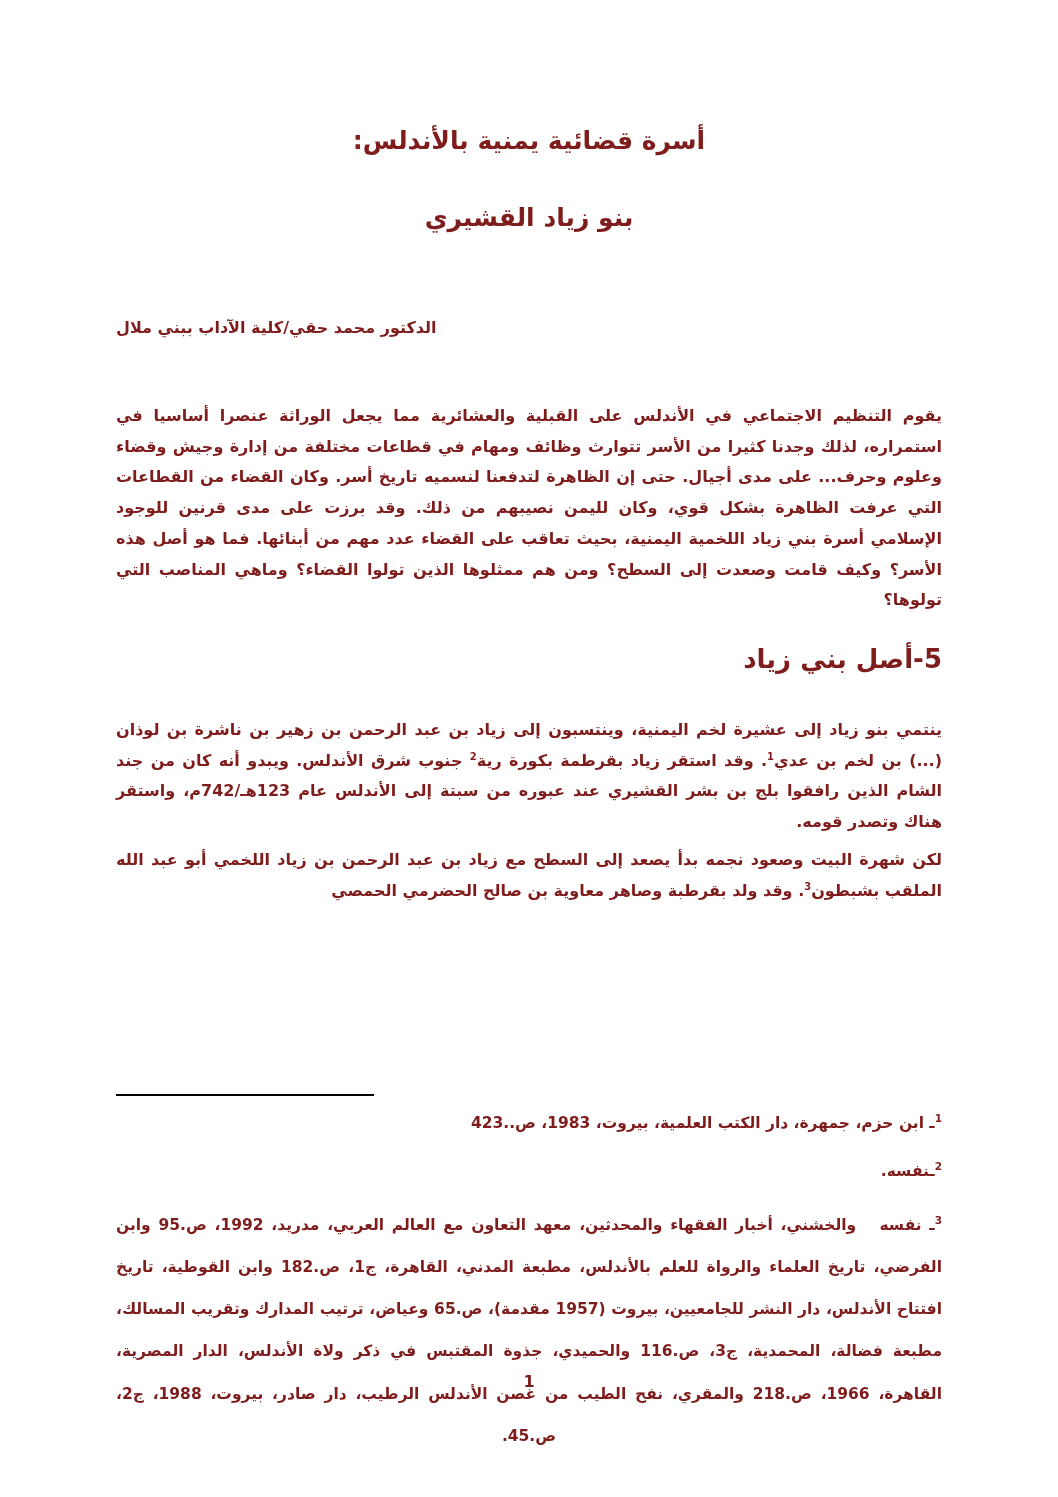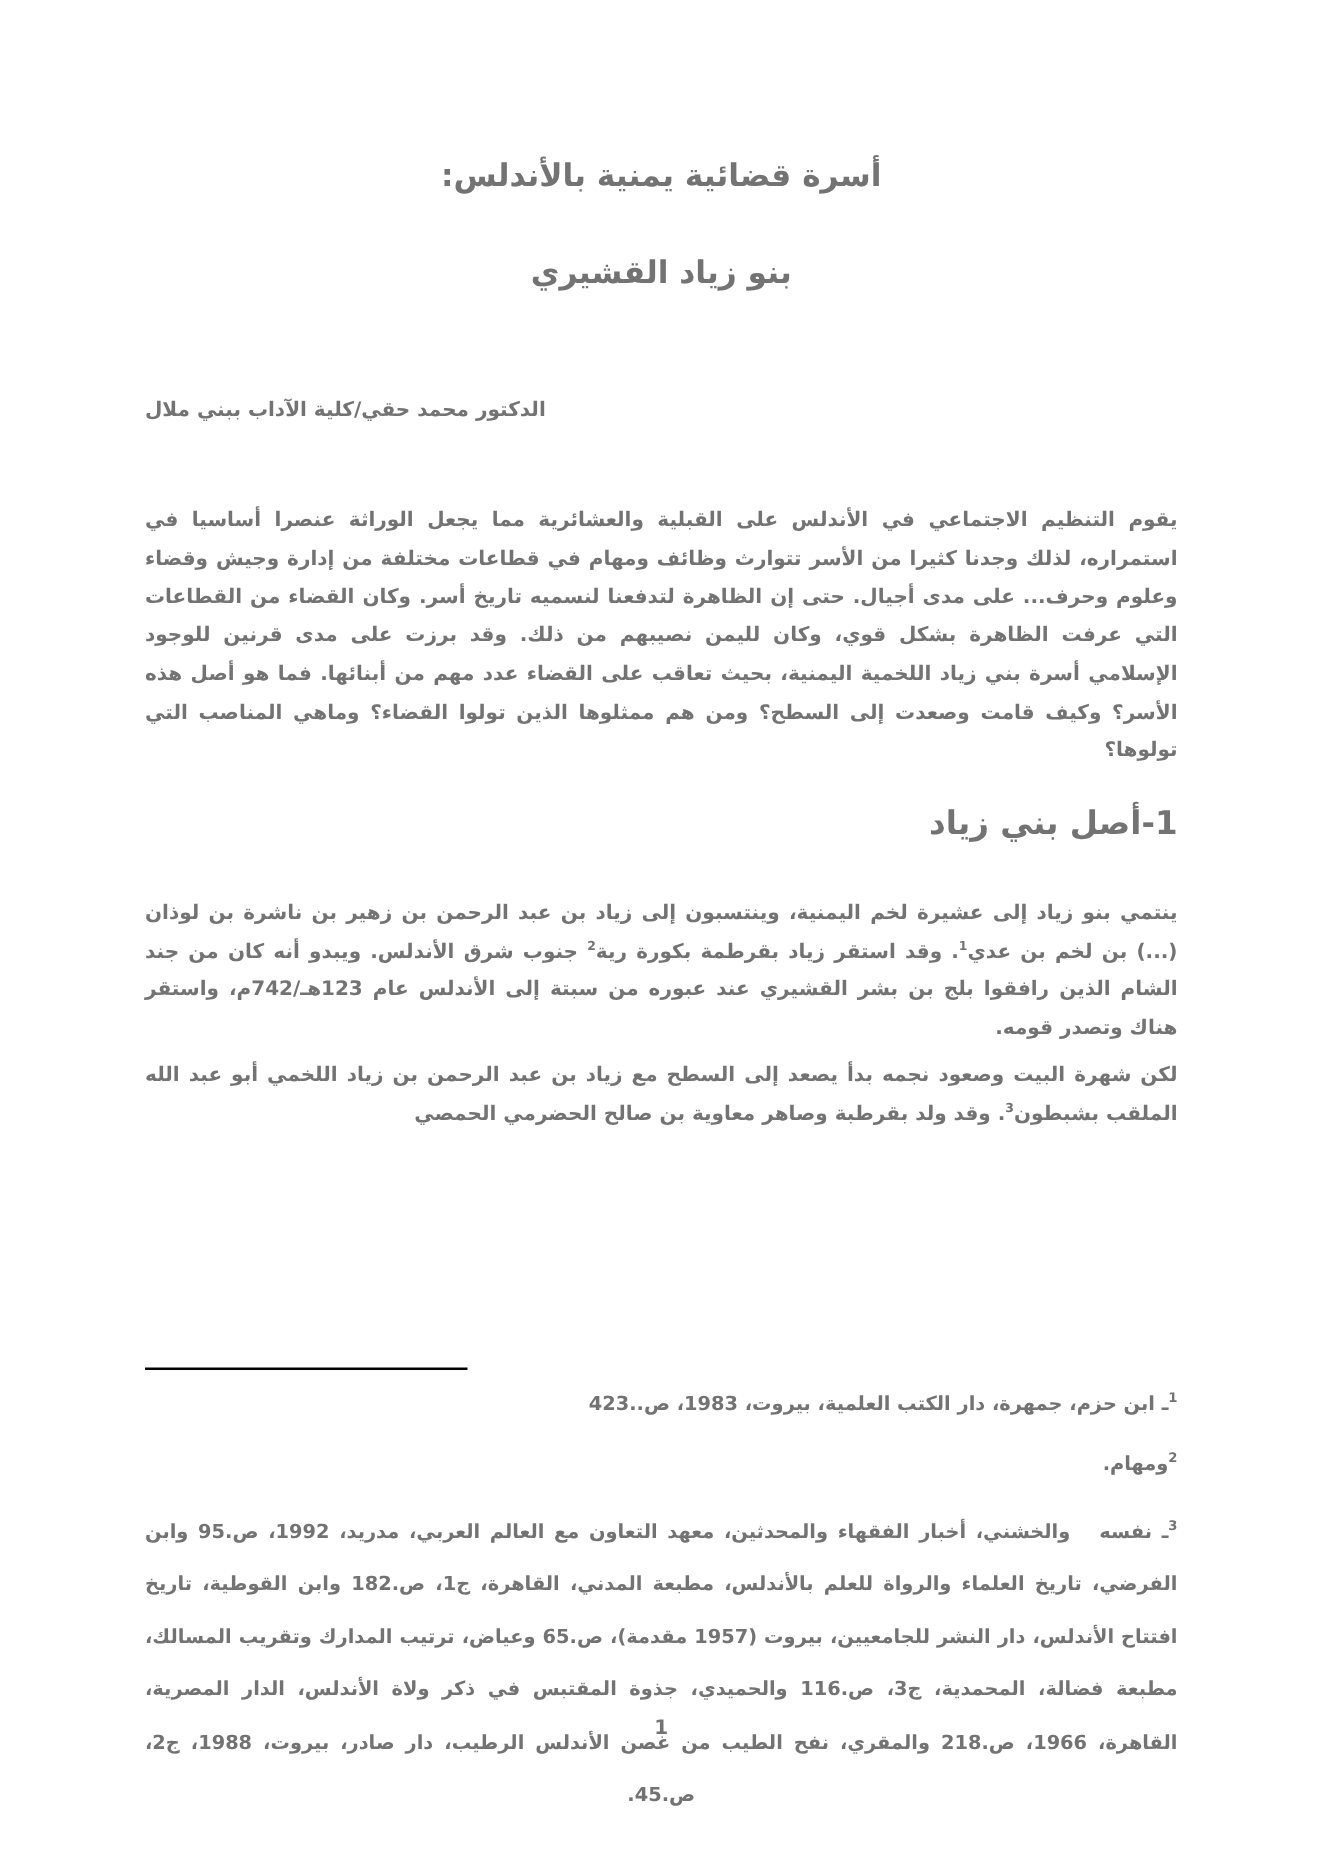--- a/index.html
+++ b/index.html
@@ -10,21 +10,21 @@
   .page {
     position: relative;
     width: 1058px;
     height: 1497px;
     margin: 0 auto;
     background: #ffffff;
     box-sizing: border-box;
     padding: 125px 116px 6px 116px;
     direction: rtl;
     font-family: "DejaVu Sans", sans-serif;
-    color: #737373;
+    color: #7f1d1d;
     overflow: hidden;
   }
   .doc-title {
     margin: 0 0 44px 0;
     font-size: 25px;
     font-weight: bold;
     text-align: center;
     line-height: 1.3;
   }
   .doc-title.second {
@@ -102,31 +102,31 @@
 
 <div class="page" dir="rtl">
 
   <h1 class="doc-title">أسرة قضائية يمنية بالأندلس:</h1>
   <h1 class="doc-title second">بنو زياد القشيري</h1>
 
   <p class="author-line">الدكتور محمد حقي/كلية الآداب ببني ملال</p>
 
   <p class="body-para para-intro">يقوم التنظيم الاجتماعي في الأندلس على القبلية والعشائرية مما يجعل الوراثة عنصرا أساسيا في استمراره، لذلك وجدنا كثيرا من الأسر تتوارث وظائف ومهام في قطاعات مختلفة من إدارة وجيش وقضاء وعلوم وحرف... على مدى أجيال. حتى إن الظاهرة لتدفعنا لنسميه تاريخ أسر. وكان القضاء من القطاعات التي عرفت الظاهرة بشكل قوي، وكان لليمن نصيبهم من ذلك. وقد برزت على مدى قرنين للوجود الإسلامي أسرة بني زياد اللخمية اليمنية، بحيث تعاقب على القضاء عدد مهم من أبنائها. فما هو أصل هذه الأسر؟ وكيف قامت وصعدت إلى السطح؟ ومن هم ممثلوها الذين تولوا القضاء؟ وماهي المناصب التي تولوها؟</p>
 
-  <h2 class="section-heading">1-أصل بني زياد</h2>
+  <h2 class="section-heading">5-أصل بني زياد</h2>
 
   <p class="body-para para-origin"><span>ينتمي بنو زياد إلى عشيرة لخم اليمنية، وينتسبون إلى زياد بن عبد الرحمن بن زهير بن ناشرة بن لوذان (...) بن لخم بن عدي</span><sup class="fn-ref">1</sup><span>. وقد استقر زياد بقرطمة بكورة رية</span><sup class="fn-ref">2</sup><span> جنوب شرق الأندلس. ويبدو أنه كان من جند الشام الذين رافقوا بلج بن بشر القشيري عند عبوره من سبتة إلى الأندلس عام 123هـ/742م، واستقر هناك وتصدر قومه.</span></p>
 
   <p class="body-para para-fame"><span>لكن شهرة البيت وصعود نجمه بدأ يصعد إلى السطح مع زياد بن عبد الرحمن بن زياد اللخمي أبو عبد الله الملقب بشبطون</span><sup class="fn-ref">3</sup><span>. وقد ولد بقرطبة وصاهر معاوية بن صالح الحضرمي الحمصي</span></p>
 
   <div class="footnote-area">
     <div class="footnote-separator"></div>
 
     <div class="footnote"><sup>1</sup><span>ـ ابن حزم، جمهرة، دار الكتب العلمية، بيروت، 1983، ص..423</span></div>
 
-    <div class="footnote"><sup>2</sup><span>ومهام.</span></div>
+    <div class="footnote"><sup>2</sup><span>ـنفسه.</span></div>
 
     <div class="footnote long"><sup>3</sup><span>ـ نفسه&nbsp;&nbsp; والخشني، أخبار الفقهاء والمحدثين، معهد التعاون مع العالم العربي، مدريد، 1992، ص.95 وابن الفرضي، تاريخ العلماء والرواة للعلم بالأندلس، مطبعة المدني، القاهرة، ج1، ص.182 وابن القوطية، تاريخ افتتاح الأندلس، دار النشر للجامعيين، بيروت (1957 مقدمة)، ص.65 وعياض، ترتيب المدارك وتقريب المسالك، مطبعة فضالة، المحمدية، ج3، ص.116 والحميدي، جذوة المقتبس في ذكر ولاة الأندلس، الدار المصرية، القاهرة، 1966، ص.218 والمقري، نفح الطيب من غصن الأندلس الرطيب، دار صادر، بيروت، 1988، ج2، ص.45.</span></div>
   </div>
 
   <div class="page-number">1</div>
 
 </div>
 
 </body></html>

